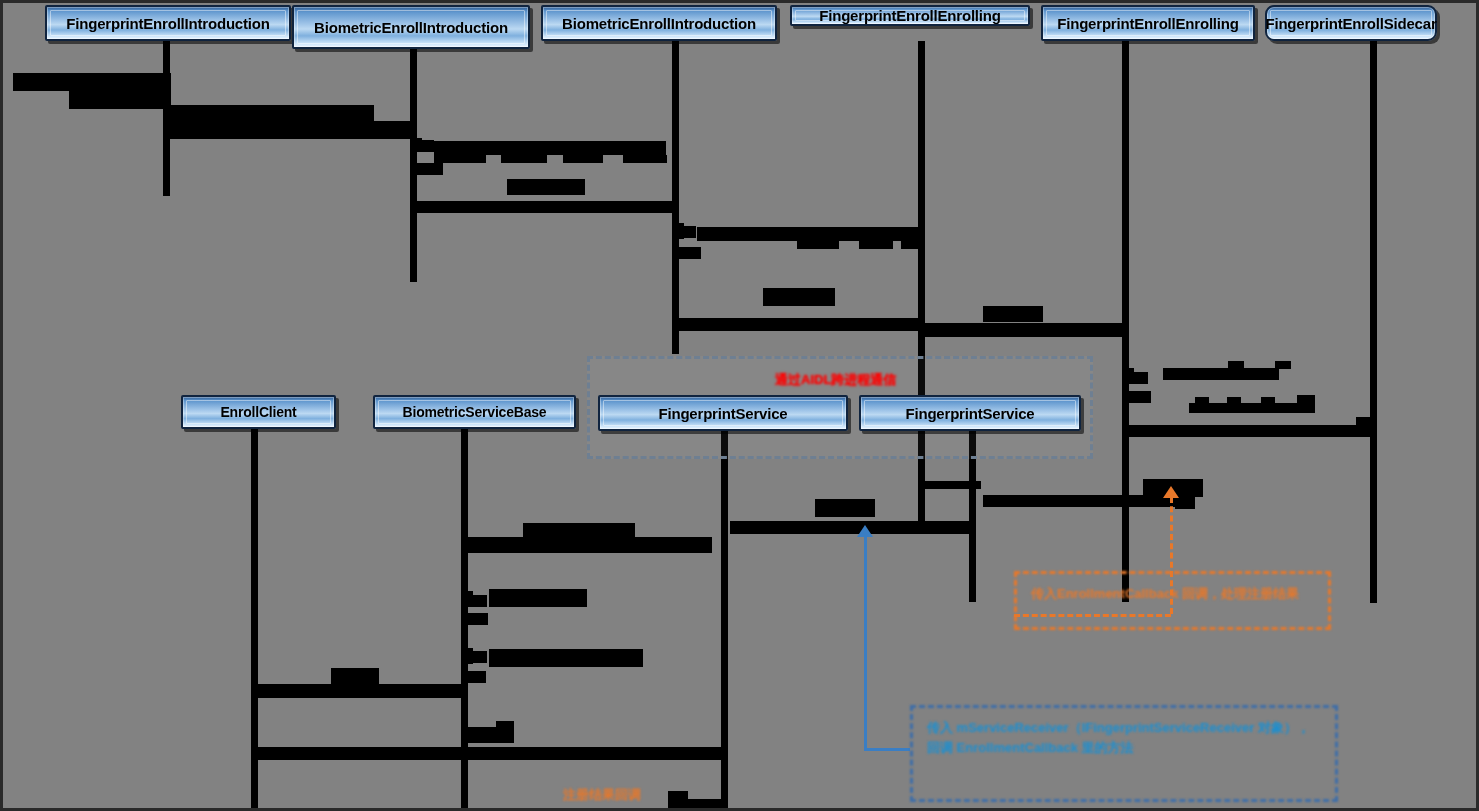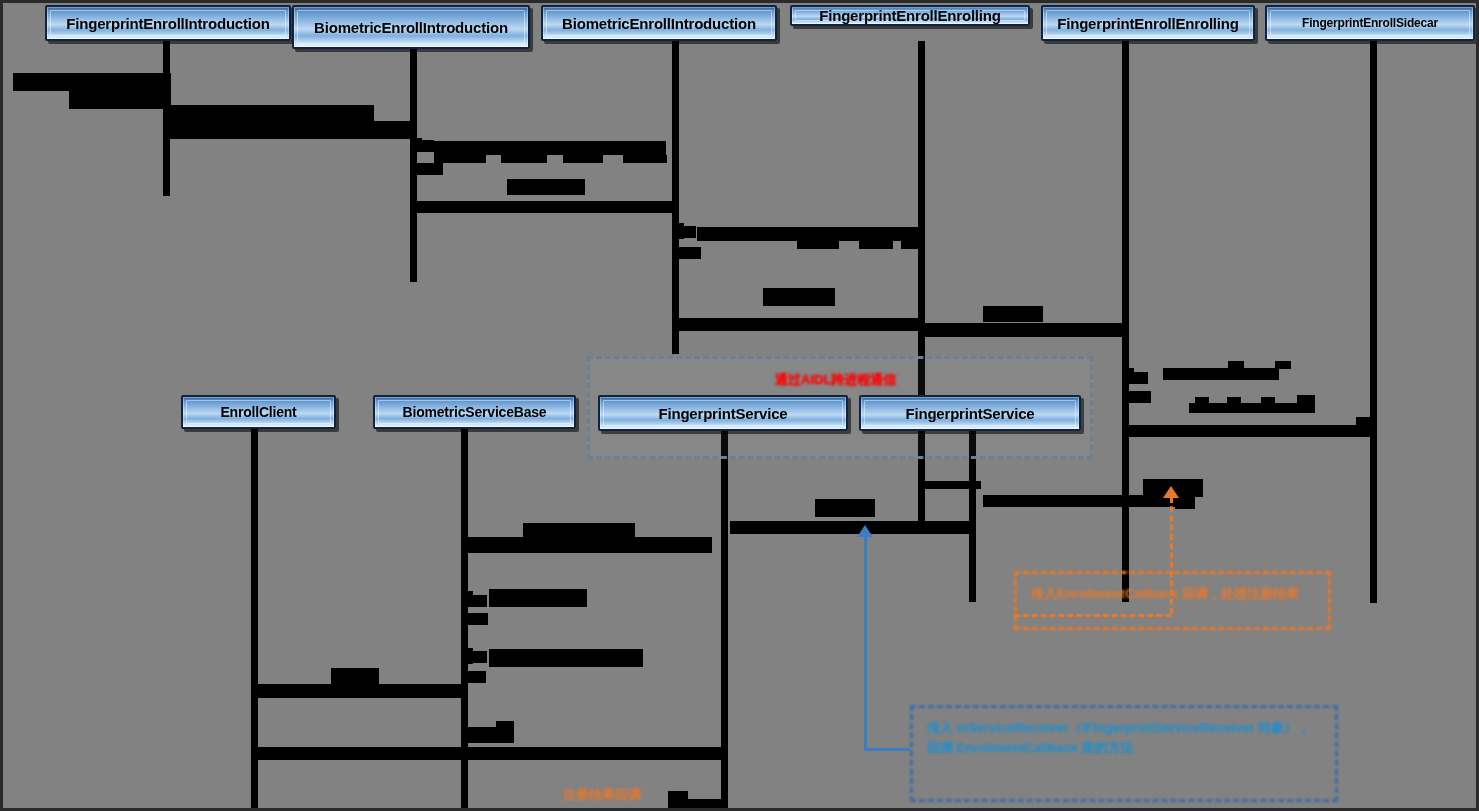--- a/index.html
+++ b/index.html
@@ -218,21 +218,21 @@
       </div>
       <div class="lifebox" style="left: 538px; top: 2px; width: 236px; height: 36px; font-size: 15px;">
         <span>BiometricEnrollIntroduction</span>
       </div>
       <div class="lifebox" style="left: 787px; top: 2px; width: 240px; height: 21px; font-size: 15px;">
         <span>FingerprintEnrollEnrolling</span>
       </div>
       <div class="lifebox" style="left: 1038px; top: 2px; width: 214px; height: 36px; font-size: 15px;">
         <span>FingerprintEnrollEnrolling</span>
       </div>
-      <div class="lifebox" style="left: 1262px; top: 2px; width: 210px; height: 36px; font-size: 12px;">
+      <div class="lifebox" style="left: 1262px; top: 2px; width: 172px; height: 36px; font-size: 15px; border-radius: 9px;">
         <span>FingerprintEnrollSidecar</span>
       </div>
       <div class="lifebox" style="left: 178px; top: 392px; width: 155px; height: 34px; font-size: 14px;">
         <span>EnrollClient</span>
       </div>
       <div class="lifebox" style="left: 370px; top: 392px; width: 203px; height: 34px; font-size: 14px;">
         <span>BiometricServiceBase</span>
       </div>
       <div class="lifebox" style="left: 595px; top: 392px; width: 250px; height: 36px; font-size: 15px;">
         <span>FingerprintService</span>

